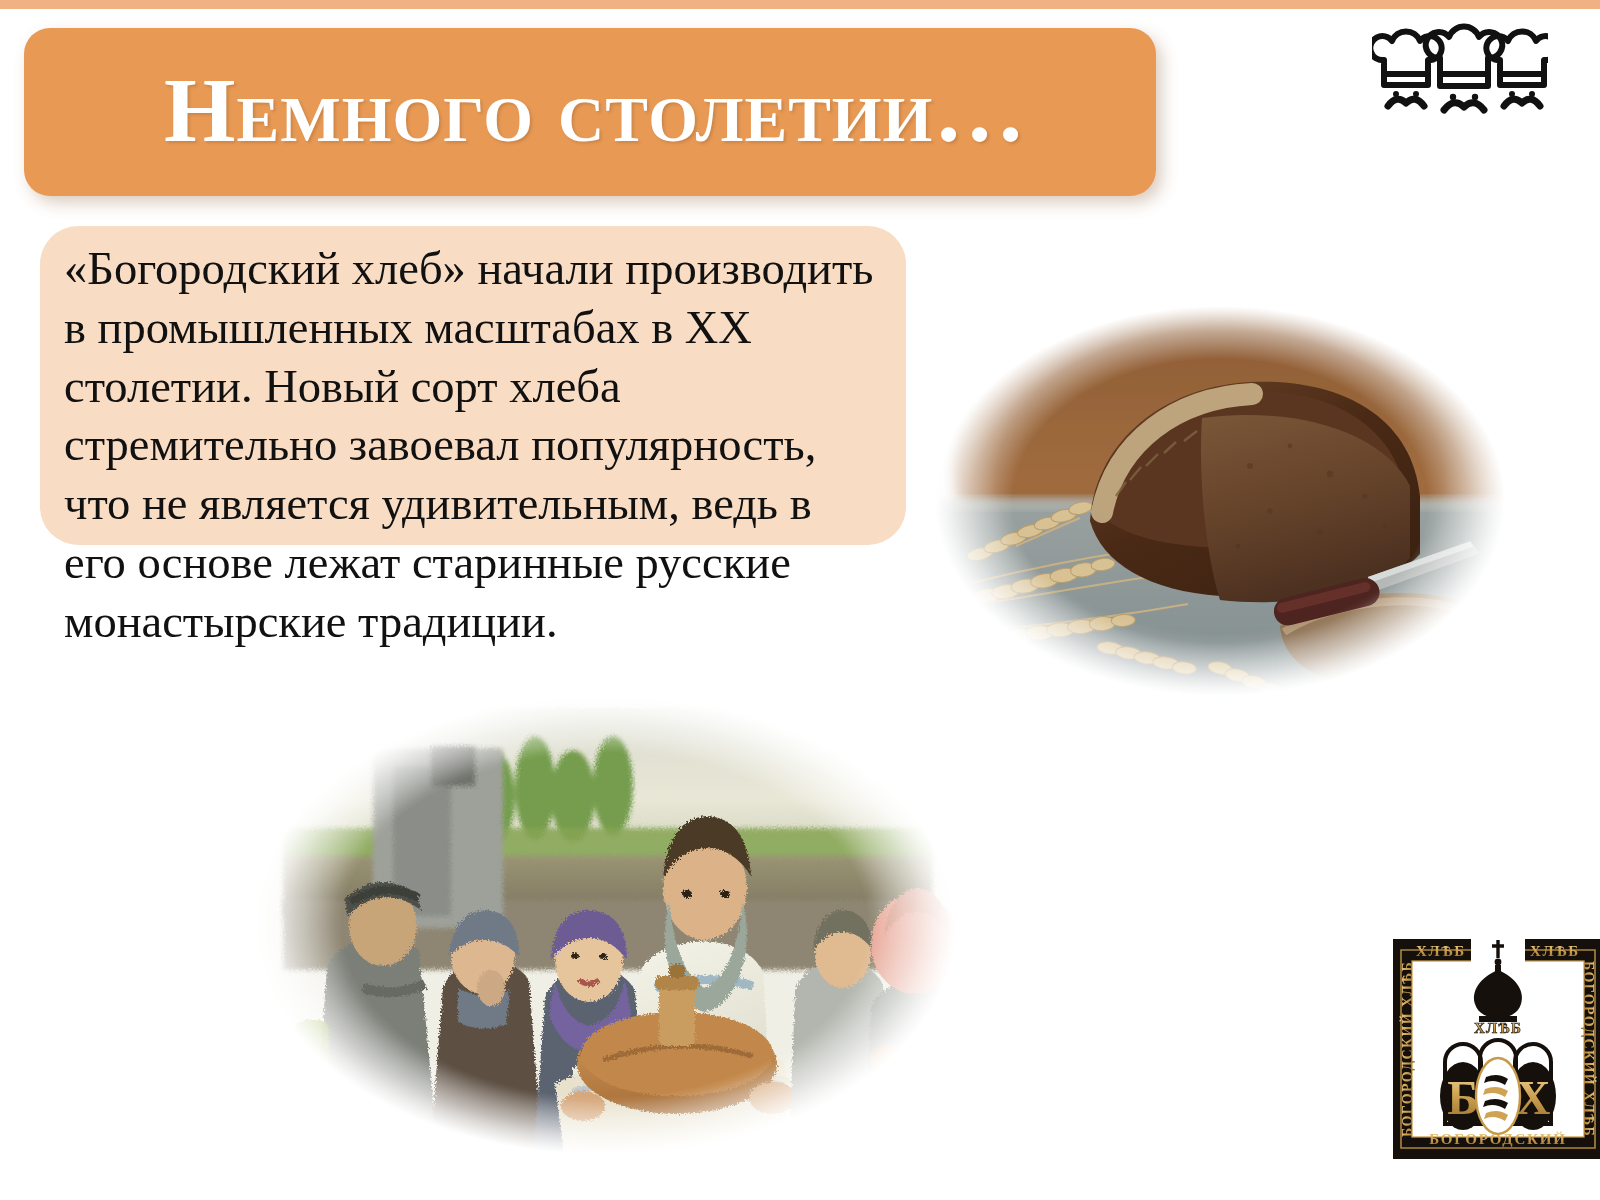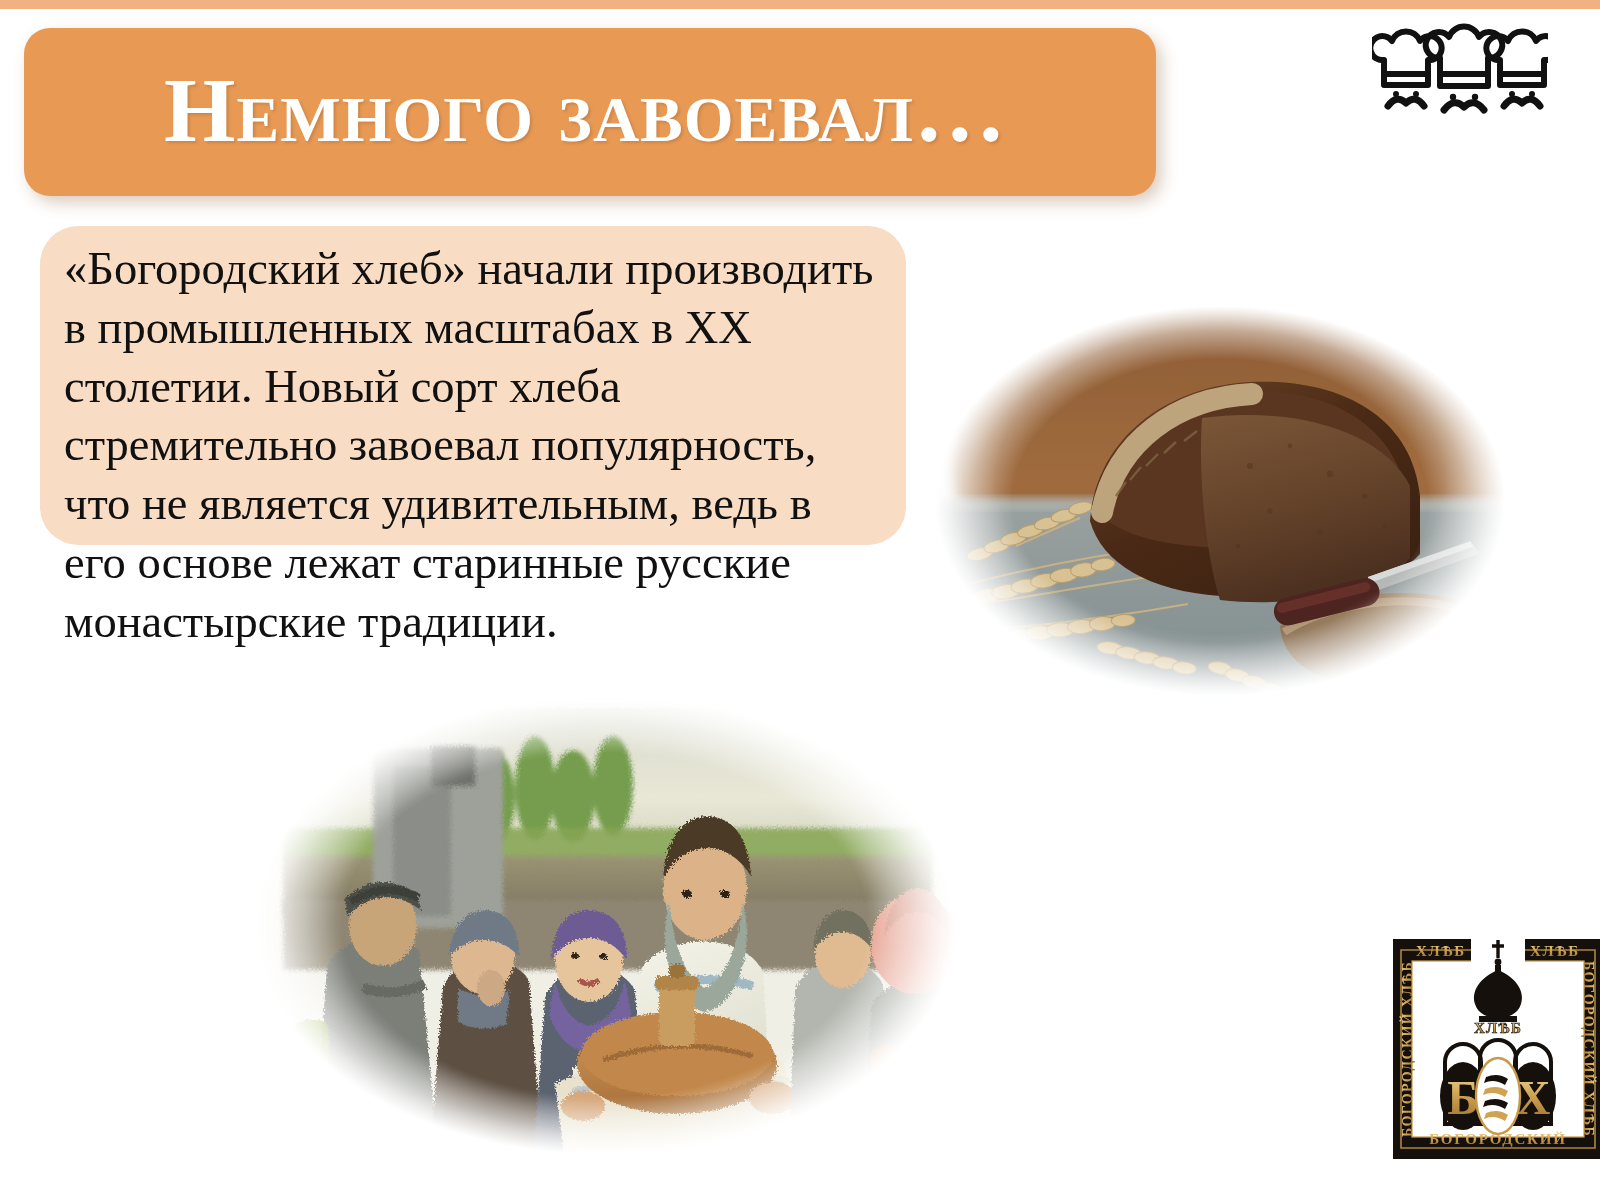--- a/index.html
+++ b/index.html
@@ -126,21 +126,21 @@
   #brand-logo svg { display:block; width:210px; height:222px; }
 </style>
 </head>
 <body>
 
 <div id="slide">
 
   <div id="top-strip"></div>
 
   <div id="title-bar">
-    <div id="title-text">Немного завоевал…</div>
+    <div id="title-text">Немного столетии…</div>
   </div>
 
   <div id="chef-hats">
     <svg viewBox="0 0 176 100" xmlns="http://www.w3.org/2000/svg">
       <g fill="none" stroke="#111111" stroke-width="6" stroke-linecap="round" stroke-linejoin="round">
 
         <g transform="translate(2,10)">
           <path d="M10 28 a12 12 0 1 1 8 -19 a15 15 0 0 1 28 0 a12 12 0 1 1 8 19 l0 14 l-44 0 z"></path>
           <rect x="10" y="42" width="44" height="11"></rect>
           <circle cx="22" cy="62" r="3" fill="#111111" stroke="none"></circle>

